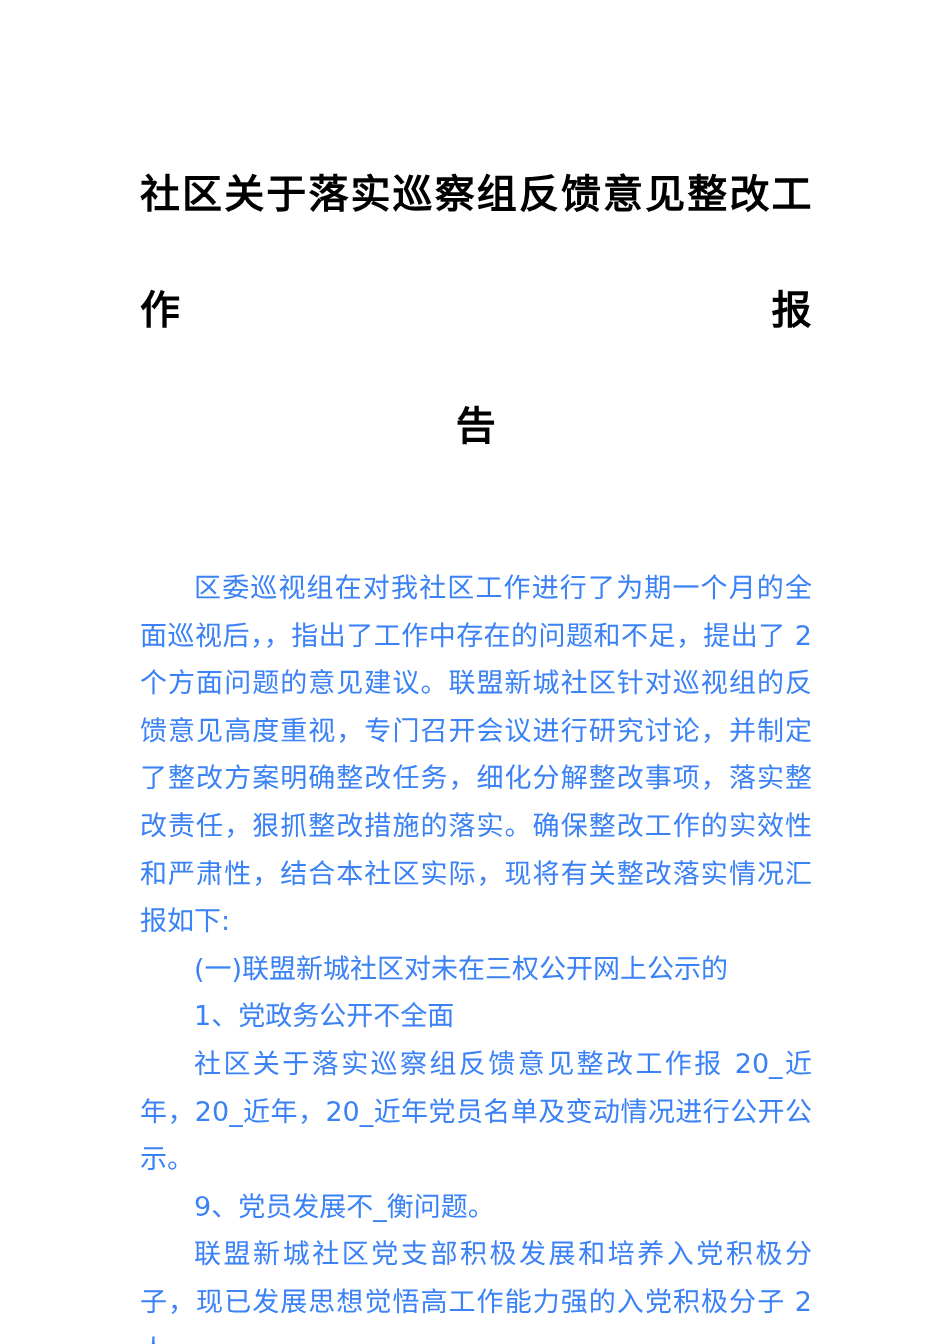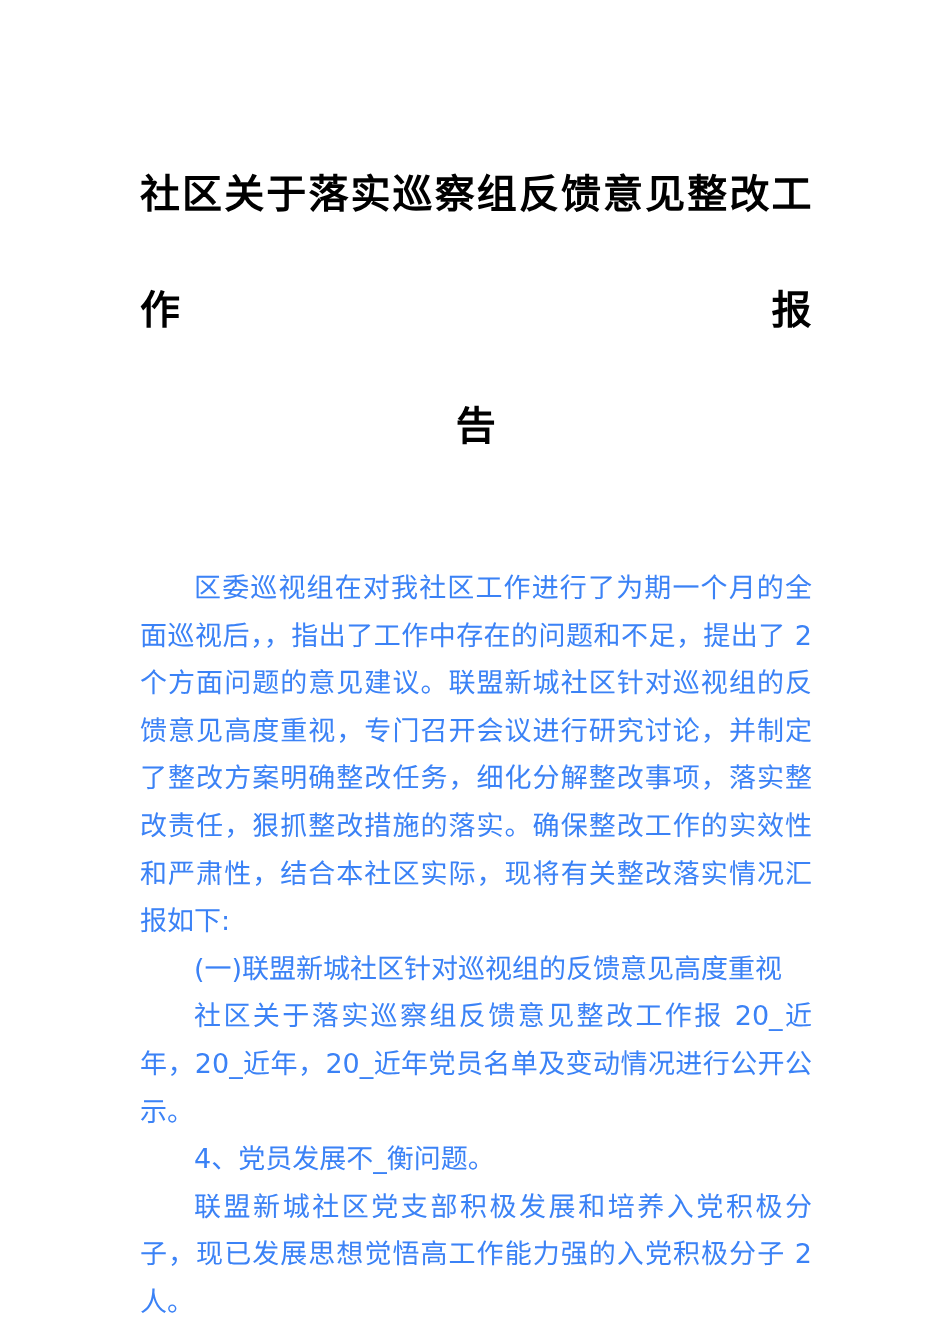--- a/index.html
+++ b/index.html
@@ -73,25 +73,26 @@
   <div class="doc-body">
 
     <h1 class="doc-title">
       <span class="title-line-1">社区关于落实巡察组反馈意见整改工作报</span>
       <span class="title-line-2">告</span>
     </h1>
 
     <div class="para-block">
       <p class="para flow">区委巡视组在对我社区工作进行了为期一个月的全面巡视后，，指出了工作中存在的问题和不足，提出了 2 个方面问题的意见建议。联盟新城社区针对巡视组的反馈意见高度重视，专门召开会议进行研究讨论，并制定了整改方案明确整改任务，细化分解整改事项，落实整改责任，狠抓整改措施的落实。确保整改工作的实效性和严肃性，结合本社区实际，现将有关整改落实情况汇报如下:</p>
 
-      <p class="para flow">(一)联盟新城社区针对巡视组的反馈意见高度重视</p>
+      <p class="para flow">(一)联盟新城社区对未在三权公开网上公示的</p>
 
+      <p class="para flow">1、党政务公开不全面</p>
 
       <p class="para flow">社区关于落实巡察组反馈意见整改工作报 20_近年，20_近年，20_近年党员名单及变动情况进行公开公示。</p>
 
-      <p class="para flow">4、党员发展不_衡问题。</p>
+      <p class="para flow">9、党员发展不_衡问题。</p>
 
       <p class="para flow">联盟新城社区党支部积极发展和培养入党积极分子，现已发展思想觉悟高工作能力强的入党积极分子 2 人。</p>
 
     </div>
 
   </div>
 </div>
 
 </body></html>

